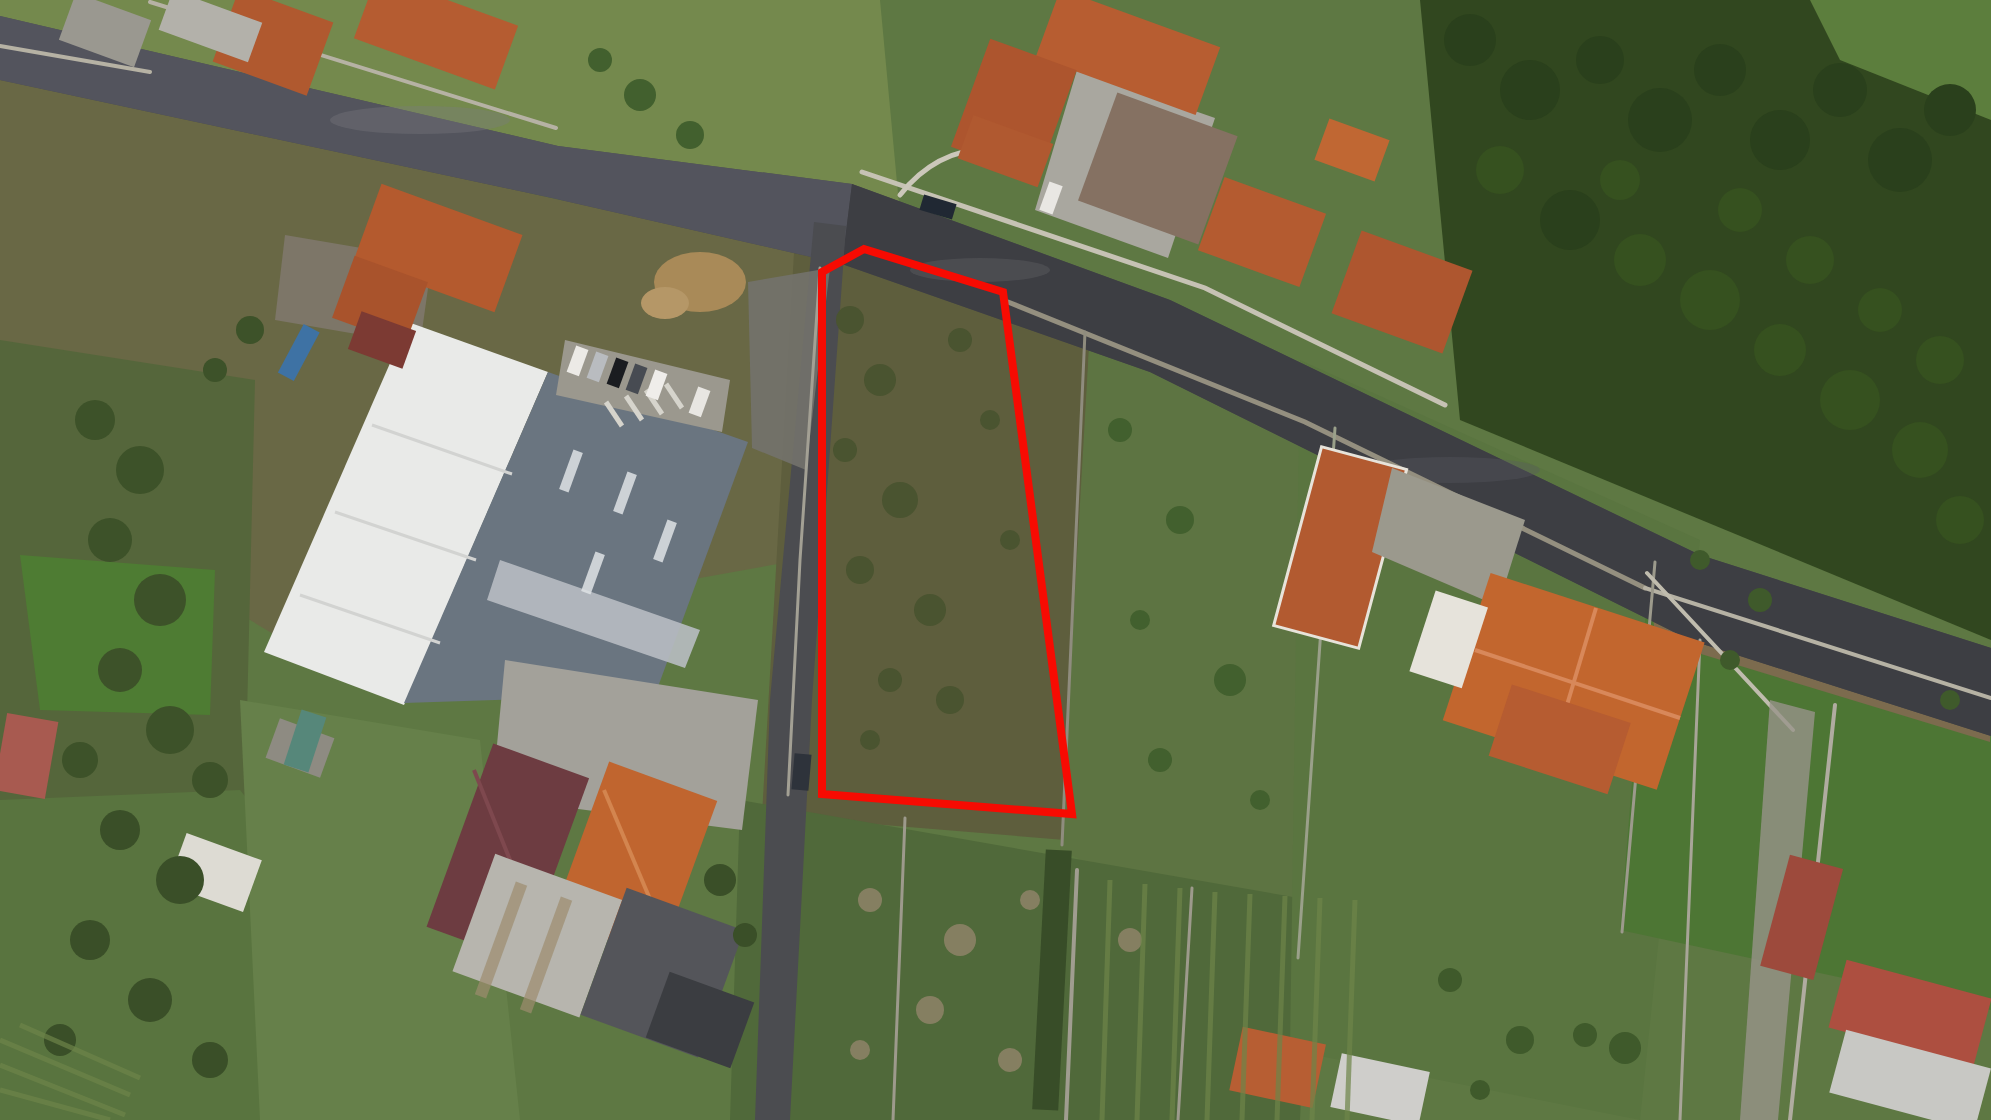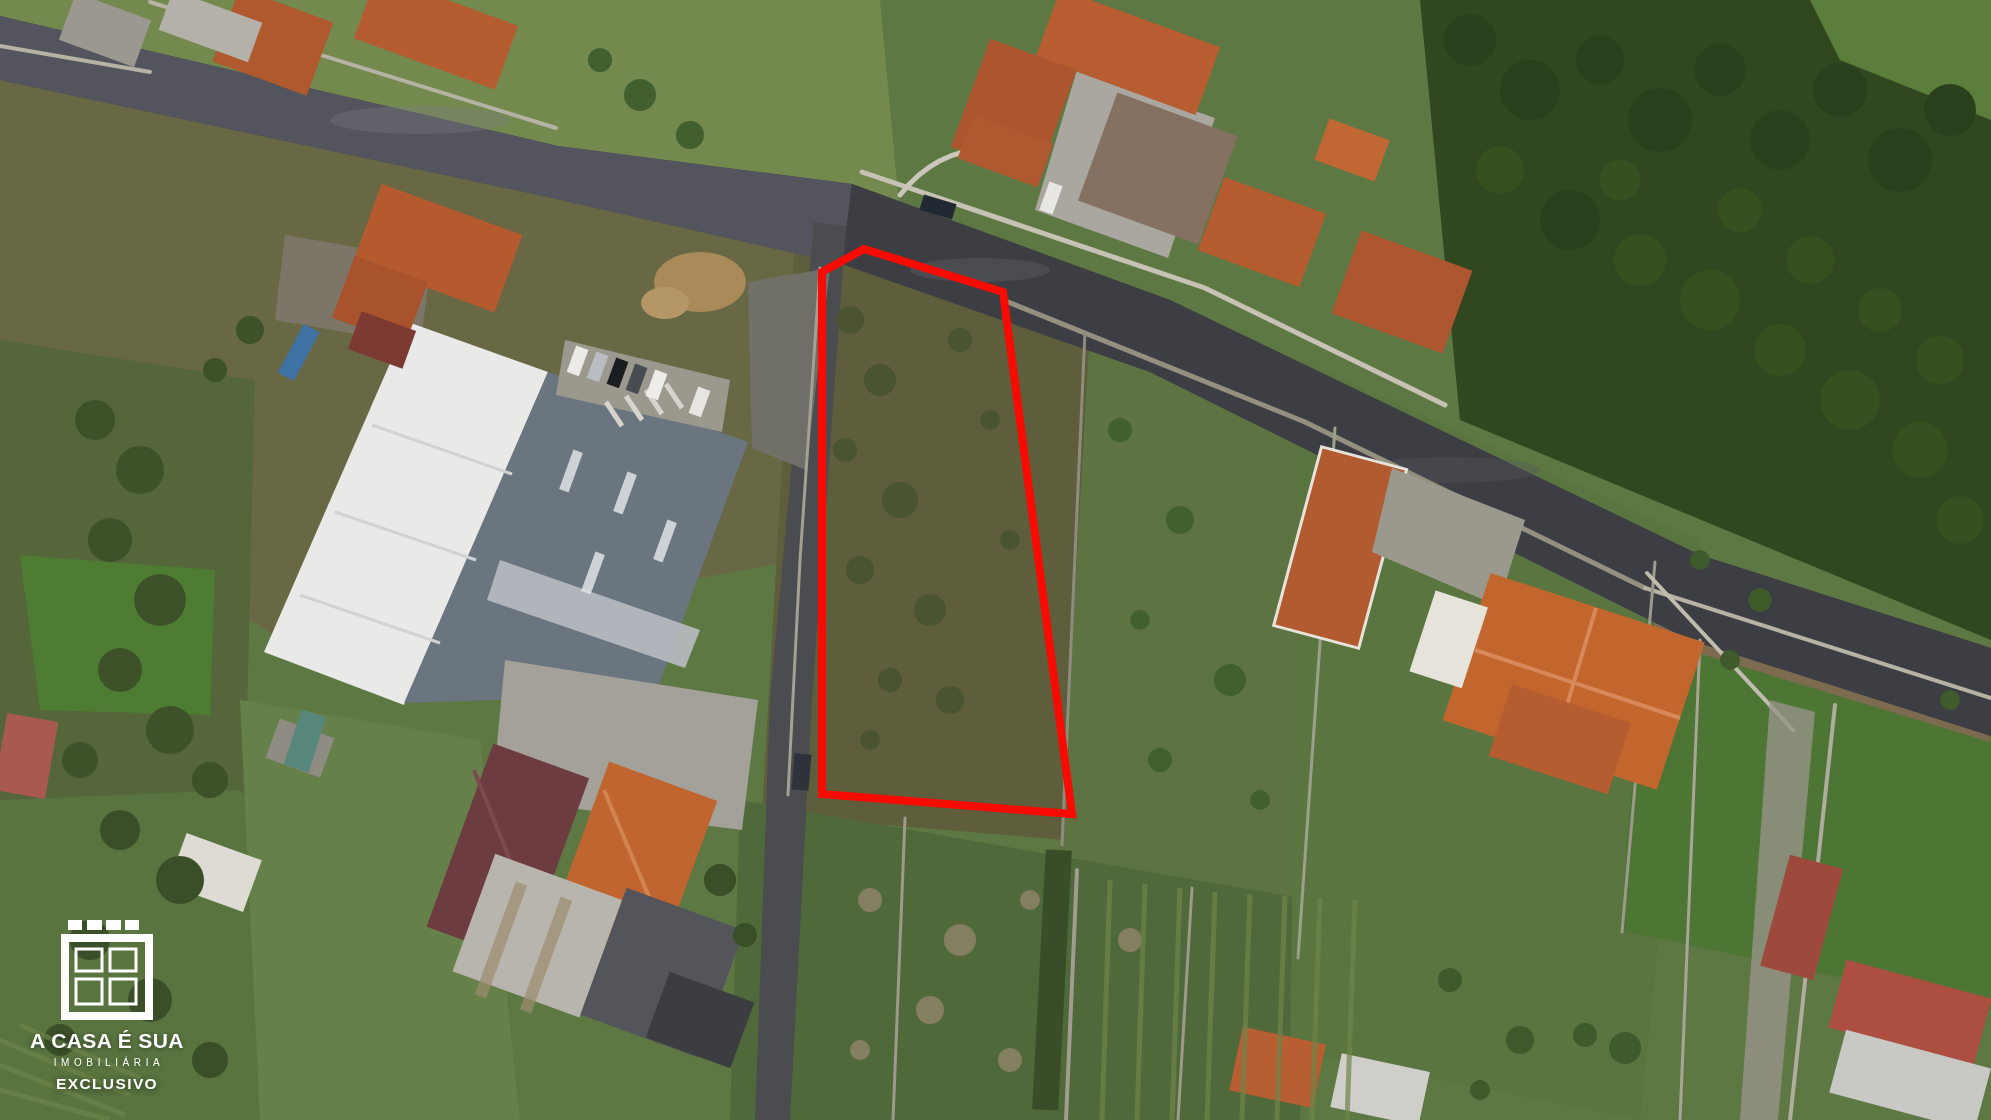--- a/index.html
+++ b/index.html
@@ -292,34 +292,14 @@
     <rect x="591" y="353" width="13" height="28" transform="rotate(20 598 367)" fill="#b9bcc0"></rect>
     <rect x="611" y="359" width="13" height="28" transform="rotate(20 618 373)" fill="#1a1c20"></rect>
     <rect x="630" y="365" width="13" height="28" transform="rotate(20 637 379)" fill="#474b52"></rect>
     <rect x="650" y="371" width="13" height="28" transform="rotate(20 657 385)" fill="#efedea"></rect>
     <rect x="693" y="388" width="13" height="28" transform="rotate(20 700 402)" fill="#e8e6e2"></rect>
   </g>
 
   <polygon fill="none" stroke="#f70b02" stroke-width="8" stroke-linejoin="miter" points="822,272 864,249 1003,292 1072,814 822,794"></polygon>
 </svg>
 
-<div class="watermark">
-  <svg width="92" height="100" viewBox="0 0 92 100">
-    <g fill="#ffffff">
-      <rect x="7" y="0" width="14" height="10"></rect>
-      <rect x="26" y="0" width="15" height="10"></rect>
-      <rect x="45" y="0" width="15" height="10"></rect>
-      <rect x="64" y="0" width="14" height="10"></rect>
-    </g>
-    <rect x="4" y="18" width="84" height="78" fill="none" stroke="#ffffff" stroke-width="8"></rect>
-    <g fill="none" stroke="#ffffff" stroke-width="3">
-      <rect x="15" y="29" width="26" height="22"></rect>
-      <rect x="49" y="29" width="26" height="22"></rect>
-      <rect x="15" y="59" width="26" height="25"></rect>
-      <rect x="49" y="59" width="26" height="25"></rect>
-    </g>
-  </svg>
-  <div class="wm-brand">A CASA É SUA</div>
-  <div class="wm-tagline">IMOBILIÁRIA</div>
-  <div class="wm-badge">EXCLUSIVO</div>
+
 </div>
 
-</div>
-
 </body></html>

